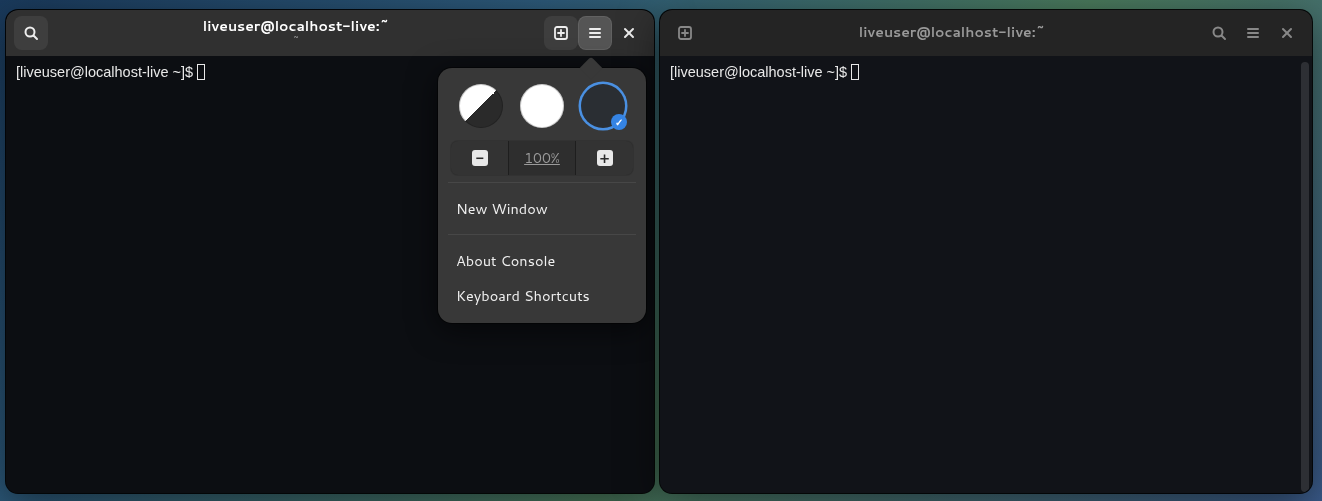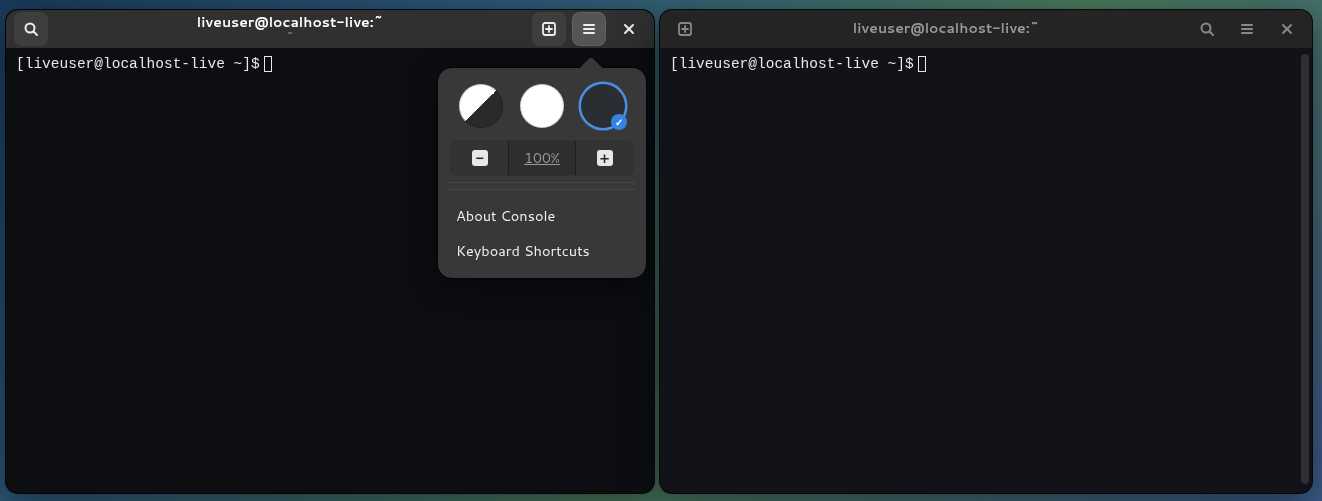--- a/index.html
+++ b/index.html
@@ -16,26 +16,25 @@
     border-radius: 12px;
     box-shadow: 0 10px 40px rgba(0,0,0,0.5), 0 0 0 1px rgba(0,0,0,0.9);
     display: flex;
     flex-direction: column;
     overflow: hidden;
   }
   .win-left { left: 6px; top: 10px; width: 648px; height: 483px; }
   .win-right { left: 660px; top: 10px; width: 652px; height: 483px; }
 
   .headerbar {
-    height: 38px;
+    height: 46px;
     background: #303030;
     display: flex;
     align-items: center;
     padding: 0 8px;
-    gap: 6px;
     border-top-left-radius: 12px;
     border-top-right-radius: 12px;
   }
   .headerbar.inactive { background: #242424; }
   .title-block {
     flex: 1;
     display: flex;
     flex-direction: column;
     align-items: center;
     justify-content: center;
@@ -53,21 +52,21 @@
   }
   .hbtn.flat { background: transparent; }
   .hbtn.active { background: rgba(255,255,255,0.18); box-shadow: inset 0 0 0 1px rgba(255,255,255,0.08);}
   .hbtn svg { stroke: #eeeeee; fill: none; }
   .headerbar.inactive .hbtn svg { stroke: #888; }
 
   .term-body {
     flex: 1;
     background: #111318;
     padding: 8px 10px;
-    font-family: Liberation Mono, monospace;
+    font-family: Liberation Sans, sans-serif;
     font-size: 14.5px;
     color: #e8e8e8;
     position: relative;
   }
   .term-body.darker { background: #0c0e12; }
   .prompt-line { display: flex; align-items: center; gap: 0; }
   .cursor {
     display: inline-block;
     width: 8px; height: 16px;
     border: 1.5px solid #e8e8e8;
@@ -225,20 +224,23 @@
     <div class="zoom-row">
       <div class="zoom-btn">
         <div class="zoom-icon-box">−</div>
       </div>
       <div class="zoom-label">100%</div>
       <div class="zoom-btn">
         <div class="zoom-icon-box">+</div>
       </div>
     </div>
     <div class="menu-sep"></div>
+    <div class="menu-group">
+      <div class="menu-item">New Window</div>
+    </div>
     <div class="menu-sep"></div>
     <div class="menu-group">
       <div class="menu-item">About Console</div>
       <div class="menu-item">Keyboard Shortcuts</div>
     </div>
   </div>
 </div>
 
 <div class="window win-right">
   <div class="headerbar inactive">

